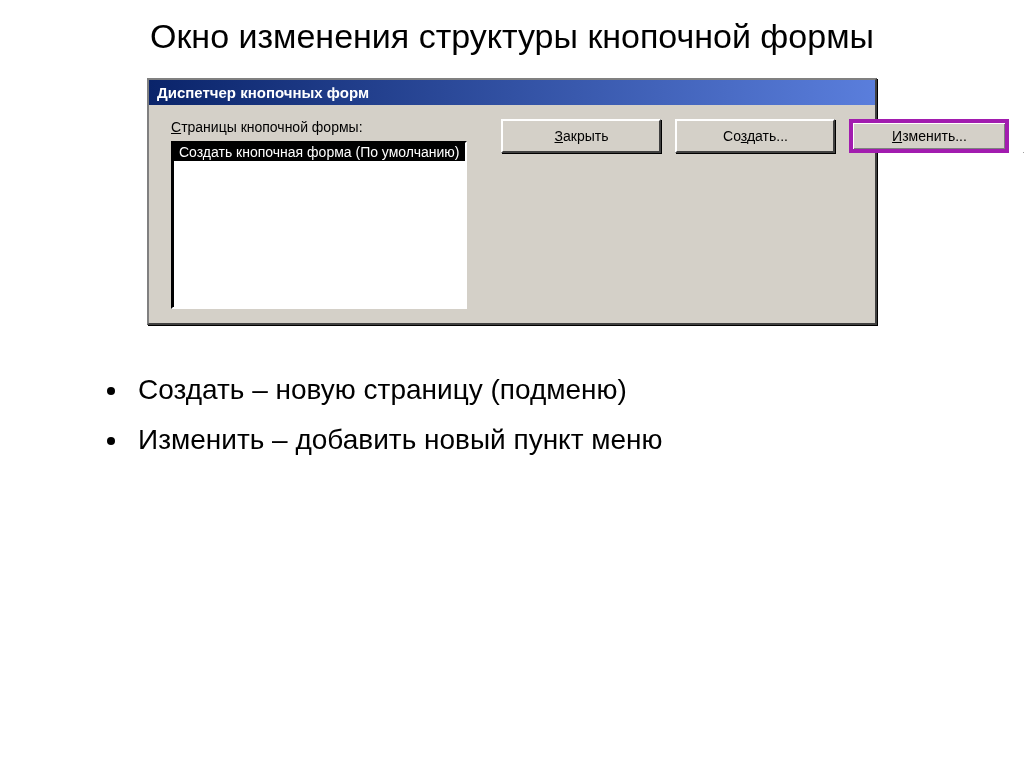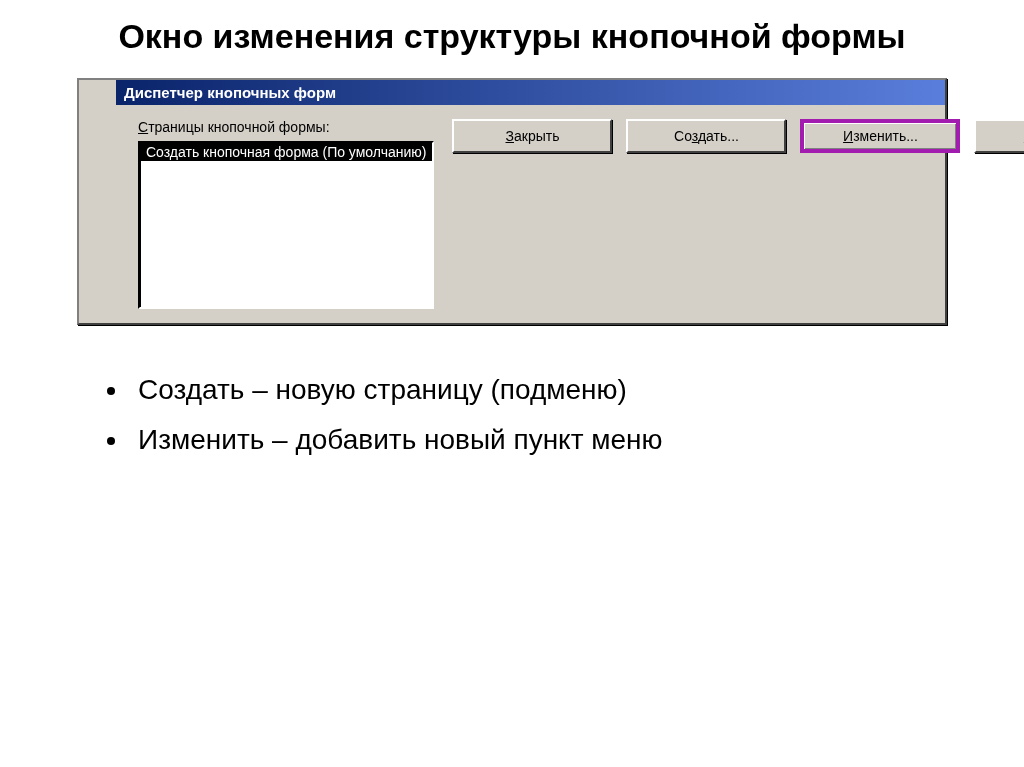--- a/index.html
+++ b/index.html
@@ -9,48 +9,47 @@
     }
     body {
       font-family: Arial, "Helvetica Neue", sans-serif;
       background: #ffffff;
       width: 1024px;
       height: 767px;
       padding: 15px 40px;
     }
     .slide-title {
       font-size: 34px;
-      font-weight: bold;
+      font-weight: normal;
       text-align: center;
       color: #000;
       margin-bottom: 20px;
       line-height: 1.25;
     }
     .window {
-      width: 870px;
+      width: 730px;
       margin: 0 auto 40px auto;
       border: 2px solid #808080;
       border-right-color: #404040;
       border-bottom-color: #404040;
       background: #d4d0c8;
       box-shadow: 1px 1px 0 #000;
-      padding-left: 37px;
     }
     .titlebar {
       background: linear-gradient(to right, #0a246a, #5a7edc);
       color: #fff;
       padding: 4px 8px;
       font-size: 15px;
       font-weight: bold;
       font-family: Tahoma, Arial, sans-serif;
     }
     .window-body {
       padding: 14px 16px 14px 22px;
       display: flex;
-      gap: 18px;
+      gap: 34px;
       justify-content: space-between;
     }
     .left-panel {
       flex: 1;
       display: flex;
       flex-direction: column;
     }
     .panel-label {
       font-family: Tahoma, Arial, sans-serif;
       font-size: 14px;

